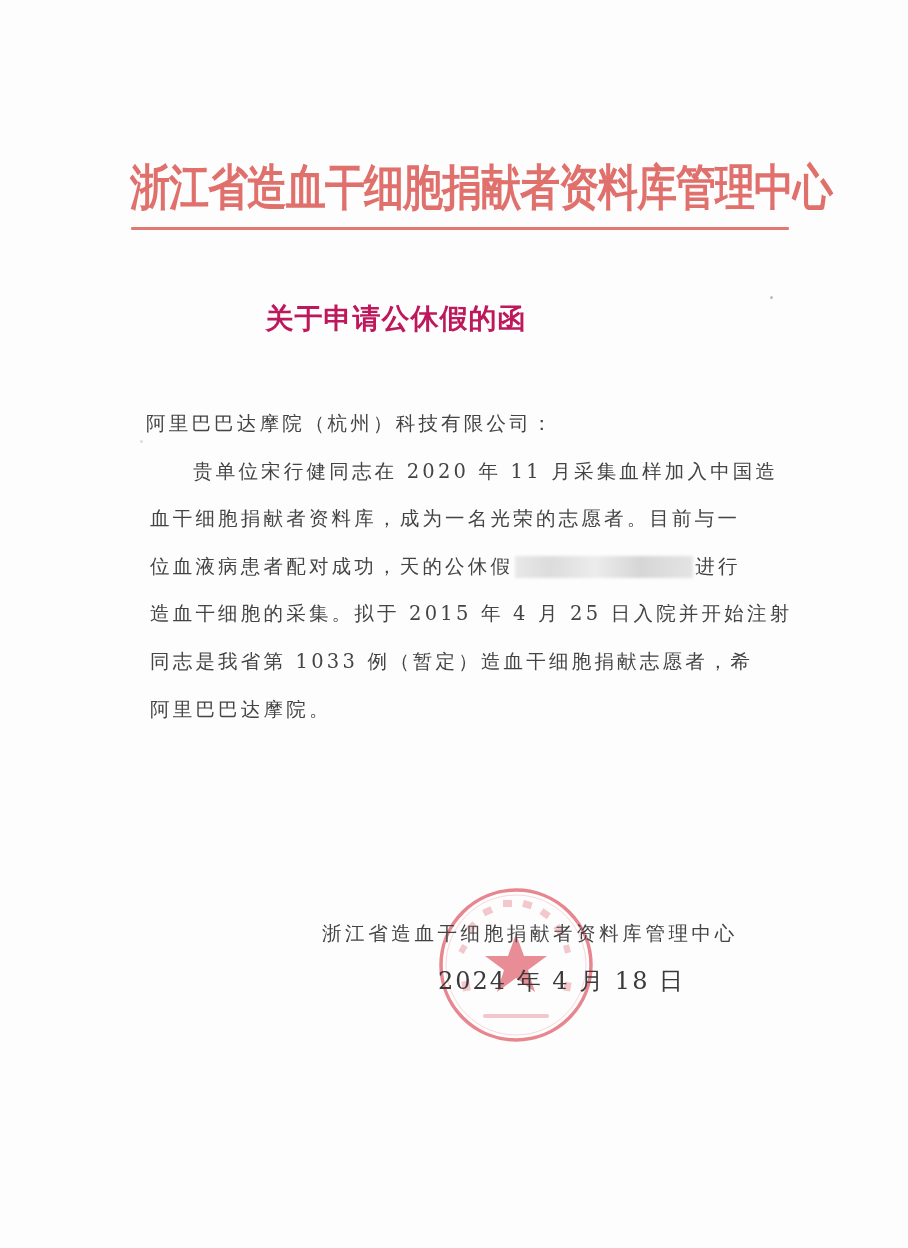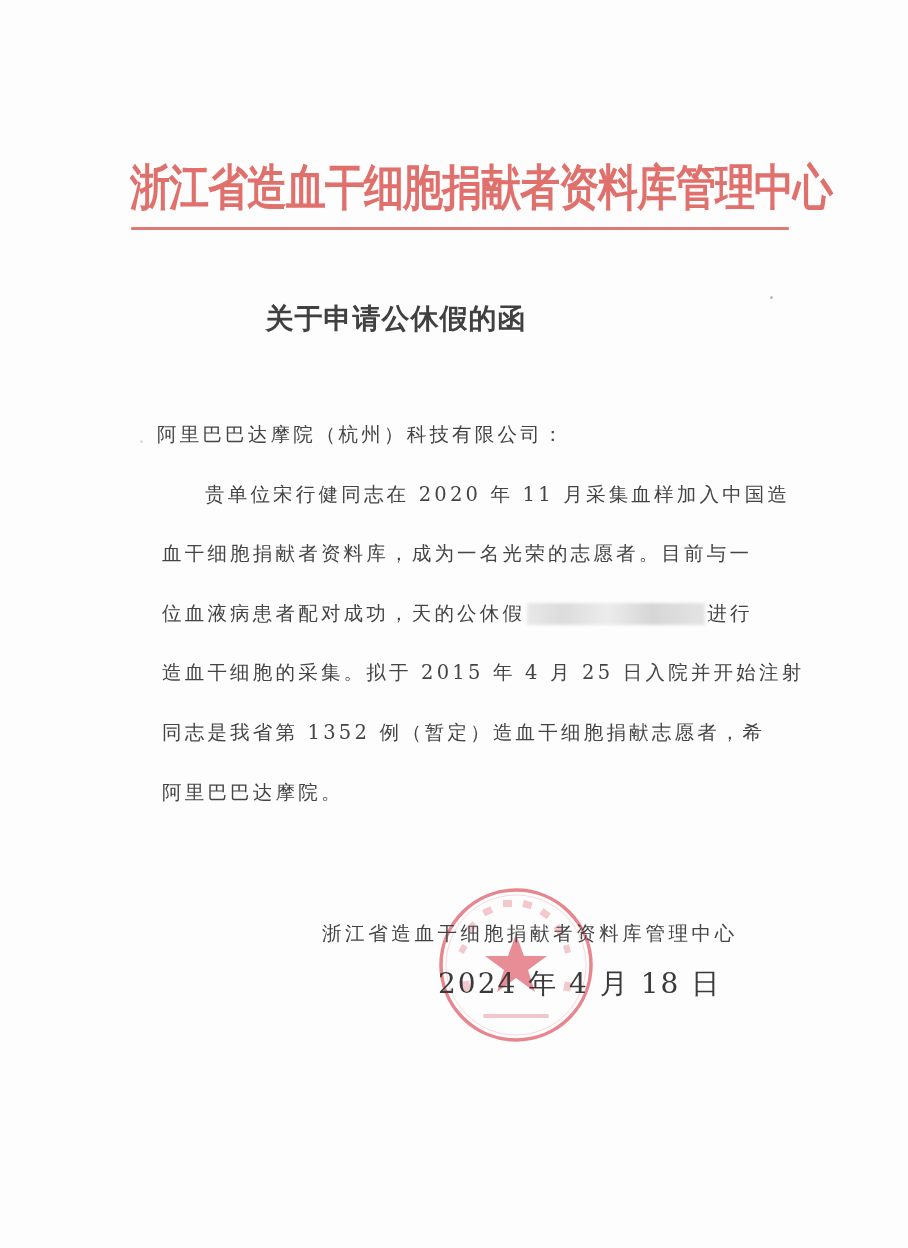--- a/index.html
+++ b/index.html
@@ -48,38 +48,38 @@
     }
     .doc-title {
       position: absolute;
       left: 0;
       top: 300px;
       width: 792px;
       text-align: center;
       font-weight: bold;
       font-size: 28px;
       letter-spacing: 1px;
-      color: #404040;
+      color: #be185d;
     }
     .body-text {
       position: absolute;
       left: 146px;
       top: 402px;
       width: 630px;
       font-size: 19.5px;
       line-height: 43.6px;
       color: #444;
       letter-spacing: 3.2px;
     }
     .salutation {
-      margin: 11px;
+      margin: 0;
       white-space: nowrap;
     }
     .line {
-      margin: 16px;
+      margin: 4px;
       white-space: nowrap;
     }
     .indent { padding-left: 43px; }
     .redacted {
       display: inline-block;
       width: 178px;
       height: 22px;
       vertical-align: middle;
       background: linear-gradient(90deg, #e8e8e8, #dcdcdc 20%, #ececec 45%, #d6d6d6 70%, #e4e4e4);
       filter: blur(1.5px);
@@ -97,21 +97,21 @@
       font-size: 19.5px;
       letter-spacing: 3.6px;
       color: #444;
       white-space: nowrap;
       z-index: 3;
     }
     .sign-date {
       position: absolute;
       left: 438px;
       top: 965px;
-      font-size: 28px;
+      font-size: 24px;
       letter-spacing: 2px;
       color: #3a3a3a;
       white-space: nowrap;
       z-index: 3;
     }
     .stamp {
       position: absolute;
       left: 437px;
       top: 886px;
       width: 158px;
@@ -135,21 +135,21 @@
   <div class="letterhead-rule"></div>
 
   <div class="doc-title">关于申请公休假的函</div>
 
   <div class="body-text">
     <p class="salutation">阿里巴巴达摩院（杭州）科技有限公司：</p>
     <p class="line indent">贵单位宋行健同志在 2020 年 11 月采集血样加入中国造</p>
     <p class="line">血干细胞捐献者资料库，成为一名光荣的志愿者。目前与一</p>
     <p class="line"><span>位血液病患者配对成功，天的公休假</span><span class="redacted"></span><span>进行</span></p>
     <p class="line">造血干细胞的采集。拟于 2015 年 4 月 25 日入院并开始注射</p>
-    <p class="line">同志是我省第 1352 例（暂定）造血干细胞捐献志愿者，希</p>
+    <p class="line">同志是我省第 1033 例（暂定）造血干细胞捐献志愿者，希</p>
     <p class="line">阿里巴巴达摩院。</p>
   </div>
 
   <svg class="stamp" viewBox="0 0 158 158">
     <circle cx="79" cy="79" r="75" fill="none" stroke="#e0626e" stroke-width="3.5" opacity="0.9"></circle>
     <circle cx="79" cy="79" r="70" fill="none" stroke="#f2b3b8" stroke-width="1" opacity="0.6"></circle>
     <g fill="#e88a94" opacity="0.55">
       <rect x="22" y="60" width="8" height="6" transform="rotate(-60 26 63)"></rect>
       <rect x="30" y="38" width="9" height="7" transform="rotate(-45 34 41)"></rect>
       <rect x="46" y="22" width="9" height="7" transform="rotate(-25 50 25)"></rect>

